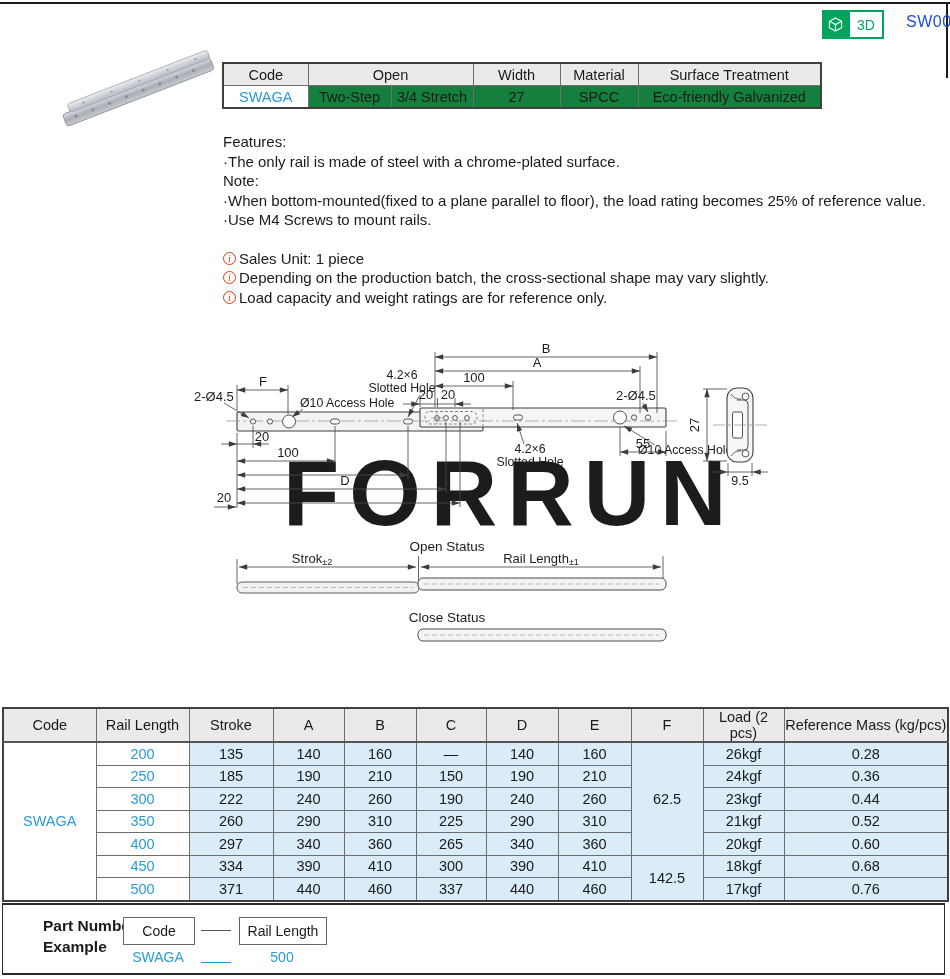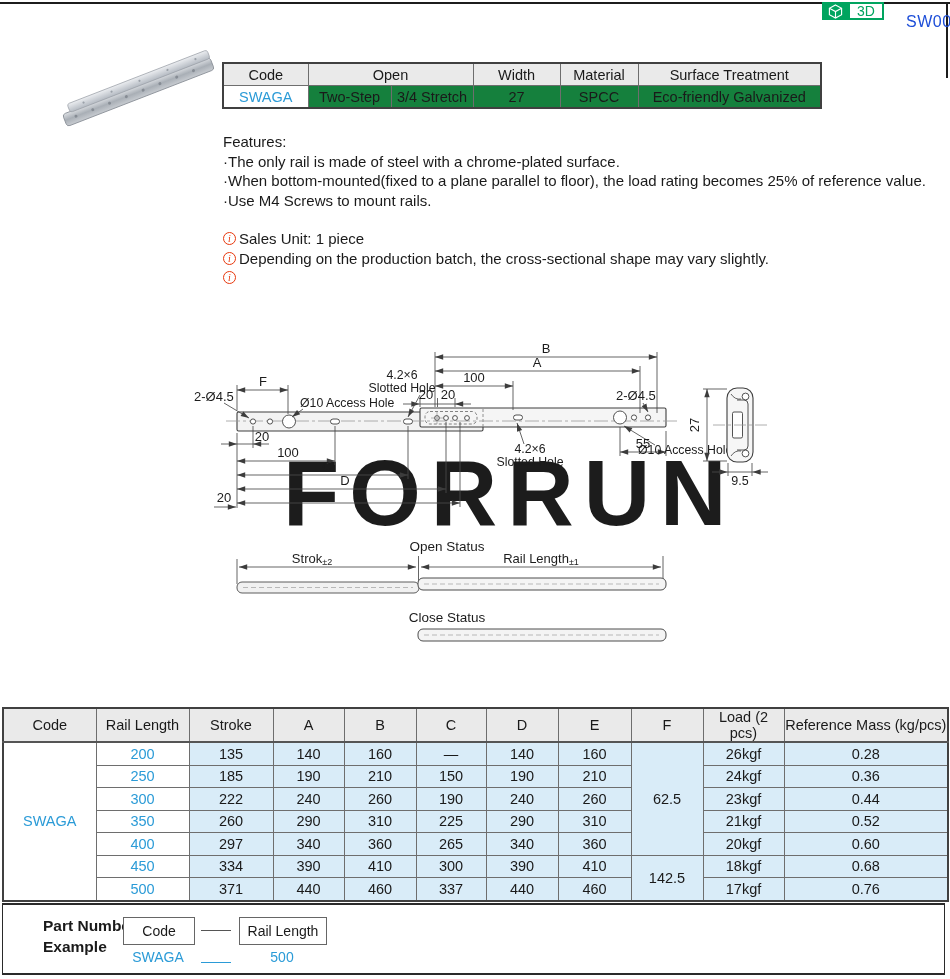--- a/index.html
+++ b/index.html
@@ -3,21 +3,21 @@
 <meta charset="utf-8">
 <style>
   html,body{margin:0;padding:0;}
   body{width:950px;height:979px;position:relative;background:#fff;overflow:hidden;
        font-family:"Liberation Sans",sans-serif;color:#1a1a1a;}
   .abs{position:absolute;}
   .top-rule{left:0;top:2px;width:950px;height:2px;background:#1c1c1c;}
   .right-rule{left:946px;top:2px;width:2px;height:76px;background:#1c1c1c;}
 
   
-  .badge3d{left:822px;top:2px;display:flex;height:18px;}
+  .badge3d{left:822px;top:10px;display:flex;height:29px;}
   .badge-icon{width:26px;background:#00a45f;display:flex;align-items:center;justify-content:center;}
   .badge-text{width:32px;border:2px solid #00a45f;color:#00a45f;background:#fff;display:flex;
               align-items:center;justify-content:center;font-size:14px;}
   .doc-code{left:906px;top:13px;font-size:16px;color:#1d4ed8;letter-spacing:.5px;}
 
   
   table{border-collapse:collapse;table-layout:fixed;}
   .spec{left:222px;top:62px;width:598px;border:2px solid #404040;}
   .spec th,.spec td{border:1px solid #6e6e6e;height:21px;padding:0;text-align:center;
                     font-size:14.5px;font-weight:normal;}
@@ -281,33 +281,35 @@
     <td>27</td>
     <td>SPCC</td>
     <td>Eco-friendly Galvanized</td>
   </tr>
 </tbody>
   </table>
 
 <div class="abs desc">
   <div>Features:</div>
   <div>·The only rail is made of steel with a chrome-plated surface.</div>
+  <div>Note:</div>
   <div>·When bottom-mounted(fixed to a plane parallel to floor), the load rating becomes 25% of reference value.</div>
   <div>·Use M4  Screws to mount rails.</div>
   <div class="info-block">
     <div class="info-row">
       <span class="i-icon">i</span>
       <span>Sales Unit: 1 piece</span>
     </div>
     <div class="info-row">
       <span class="i-icon">i</span>
       <span>Depending on the production batch, the cross-sectional shape may vary slightly.</span>
     </div>
     <div class="info-row">
       <span class="i-icon">i</span>
+      <span>Load capacity and weight ratings are for reference only.</span>
     </div>
   </div>
 </div>
 
 <table class="abs big">
   <colgroup>
     <col style="width:93px">
       <col style="width:93px">
       <col style="width:84px">
       <col style="width:71px">

